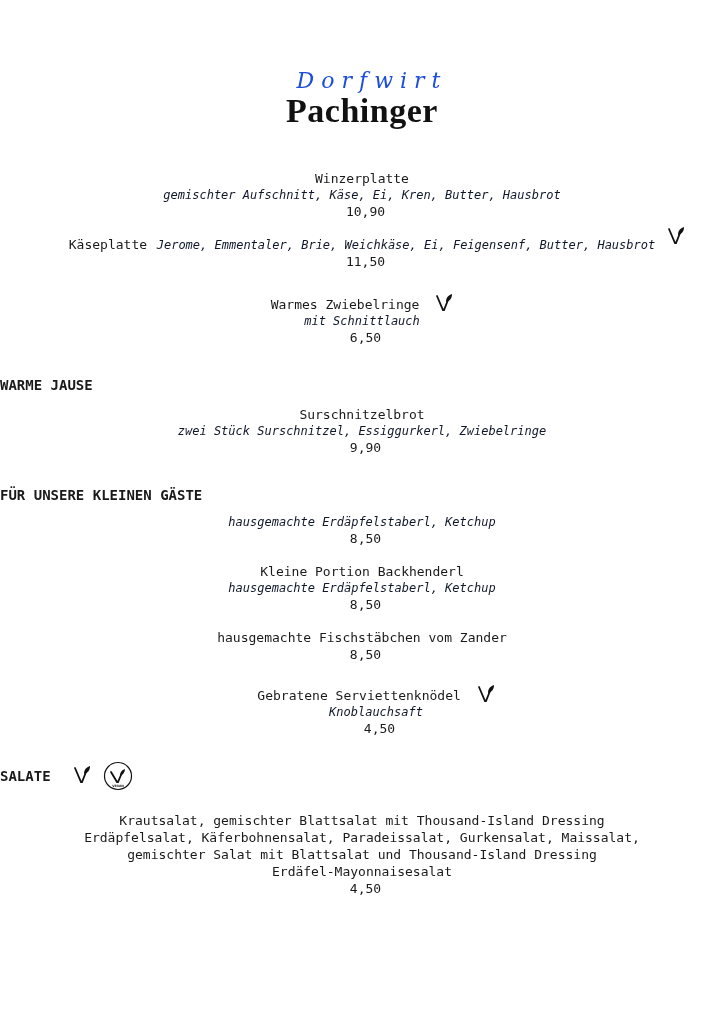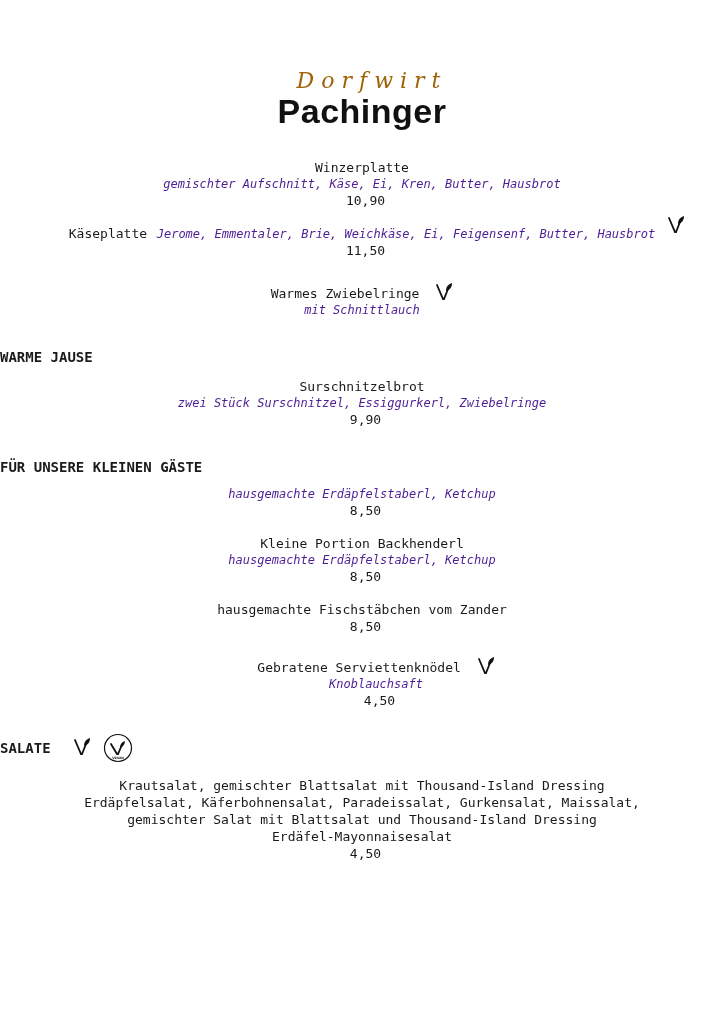--- a/index.html
+++ b/index.html
@@ -4,32 +4,32 @@
   <style>
     html, body { margin: 0; padding: 0; background: #ffffff; }
     body {
       width: 724px; height: 1024px; position: relative; overflow: hidden;
       color: #1a1a1a;
       font-family: "DejaVu Sans Mono", "Liberation Mono", monospace;
     }
     .logo { position: absolute; left: 0; top: 70px; width: 724px; text-align: center; }
     .logo-script {
       font-family: "DejaVu Serif", "Liberation Serif", serif;
-      font-style: italic; font-size: 22px; letter-spacing: 7px; color: #a16207;
+      font-style: italic; font-size: 22px; letter-spacing: 7px; color: #1d4ed8;
       line-height: 22px; margin-left: 20px;
     }
     .logo-main {
-      font-family: Liberation Sans, sans-serif;
+      font-family: Liberation Serif, serif;
       font-weight: bold; font-size: 34px; color: #111; line-height: 38px;
       letter-spacing: 0.5px;
     }
-    .menu { position: absolute; left: 0; top: 157px; width: 724px; text-align: center; }
+    .menu { position: absolute; left: 0; top: 168px; width: 724px; text-align: center; }
     .item { margin-bottom: 14px; }
     .name { font-size: 13px; line-height: 17px; position: relative; display: inline-block; }
-    .desc { font-size: 12px; font-style: italic; line-height: 16px; color: #4c1d95; }
+    .desc { font-size: 12px; font-style: italic; line-height: 16px; color: #0f172a; }
     .price { font-size: 13px; line-height: 17px; padding-left: 7px; }
     .section {
       font-family: "DejaVu Sans Mono", "Liberation Mono", monospace;
       font-weight: bold; font-size: 14px; line-height: 18px; margin: 16px 0 10px 0;
       position: relative; display: inline-block;
     }
     .sec-wrap { text-align: left; }
     .veg { display: inline-block; width: 18px; height: 20px; vertical-align: -3px; margin-left: 8px; }
     .veg-abs { position: absolute; top: -4px; }
     .vegan-badge {
@@ -74,20 +74,21 @@
   </div>
 
   <div class="item" style="margin-top:22px;">
     <div class="name">
       <span>Warmes Zwiebelringe</span>
       <svg class="veg">
           <use href="#leaf"></use>
         </svg>
     </div>
     <div class="desc">mit Schnittlauch</div>
+    <div class="price">6,50</div>
   </div>
 
   <div class="sec-wrap"><div class="section">WARME JAUSE</div></div>
 
 
   <div class="item">
     <div class="name">Surschnitzelbrot</div>
     <div class="desc">zwei Stück Surschnitzel, Essiggurkerl, Zwiebelringe</div>
     <div class="price">9,90</div>
   </div>
@@ -115,21 +116,21 @@
       <span>Gebratene Serviettenknödel</span>
       <svg class="veg">
           <use href="#leaf"></use>
         </svg>
     </div>
     <div class="desc">Knoblauchsaft</div>
     <div class="price">4,50</div>
   </div>
 
   <div class="sec-wrap" style="margin-top:-6px;">
-    <div class="section" style="margin-bottom:14px;">
+    <div class="section" style="margin-bottom:21px;">
       <span>SALATE</span>
       <svg class="veg" style="margin-left:14px;">
           <use href="#leaf"></use>
         </svg>
       <svg class="vegan-badge" viewBox="0 0 30 30">
         <circle cx="15" cy="15" r="13.5" fill="none" stroke="#111" stroke-width="1.2"></circle>
         <path d="M8 11 L14 21 L15 21 L18 14" fill="none" stroke="#111" stroke-width="1.8" stroke-linecap="round"></path>
         <path d="M17 15 C17 11 19 9 22 8 C22 11 20 14 17 15 Z" fill="#111"></path>
         <text x="15" y="26" font-size="3" text-anchor="middle" fill="#111" font-family="DejaVu Sans, sans-serif">VEGAN</text>
       </svg>

